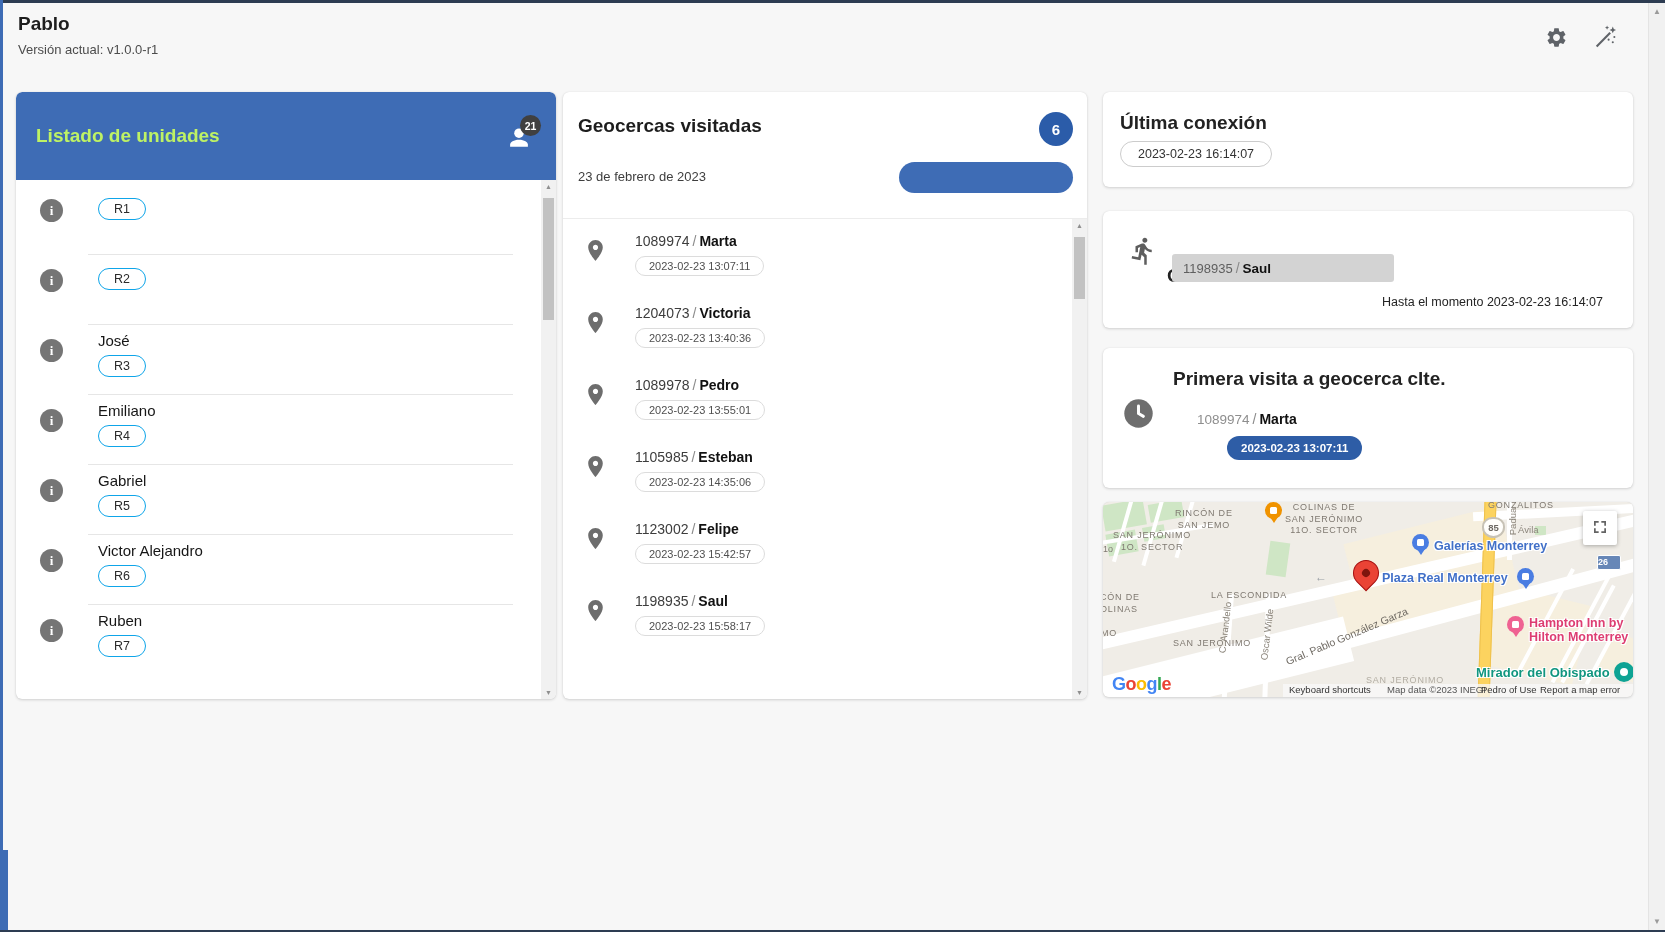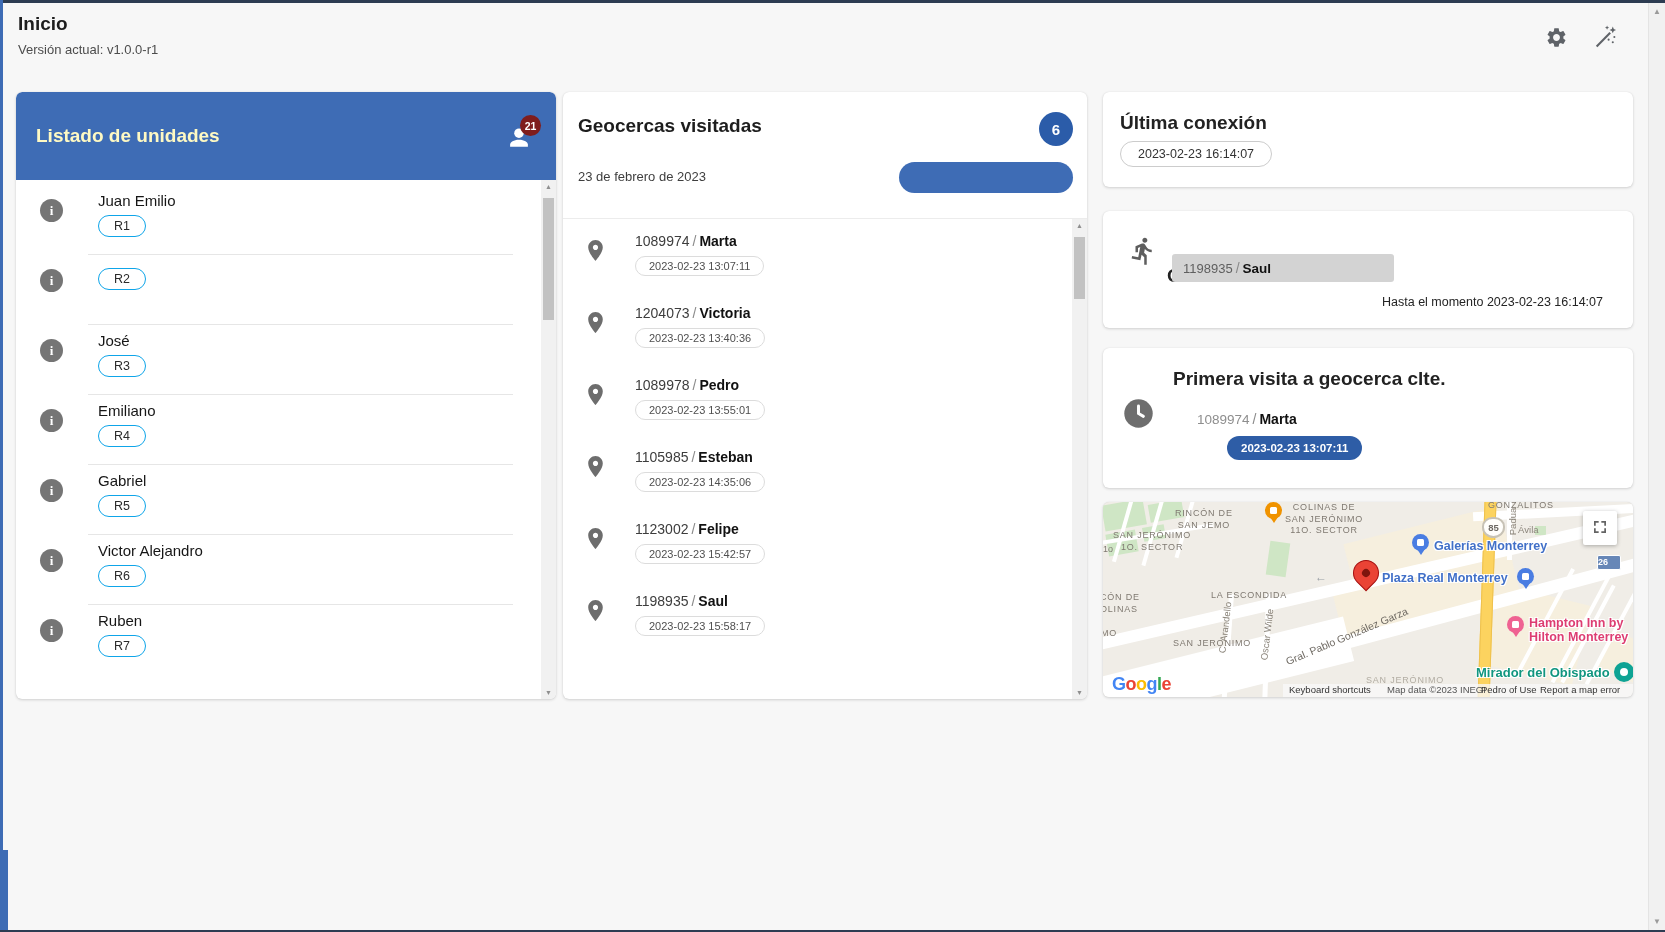--- a/index.html
+++ b/index.html
@@ -23,23 +23,23 @@
   .icon-btn{position:absolute;background:none;border:none;cursor:pointer;padding:0;}
   .icon-btn.gear{left:1545px;top:26px;}
   .icon-btn.wand{left:1593px;top:24px;}
 
   
   .card{position:absolute;background:#fff;border-radius:6px;box-shadow:0 1px 3px rgba(0,0,0,.16), 0 0 1px rgba(0,0,0,.1);}
 
   
   .units-card{left:16px;top:92px;width:540px;height:607px;overflow:hidden;}
   .units-header{position:relative;height:88px;background:#3e6cb5;border-radius:6px 6px 0 0;display:flex;align-items:center;padding:0 20px;}
-  .units-title{color:#fef9c3;font-size:19px;font-weight:bold;}
+  .units-title{color:#bef264;font-size:19px;font-weight:bold;}
   .person-wrap{position:absolute;right:24px;top:33px;width:26px;height:26px;}
-  .units-badge{position:absolute;top:-10px;right:-9px;width:21px;height:21px;border-radius:50%;background:#7f1d1d;color:#fff;font-size:10.5px;font-weight:bold;display:flex;align-items:center;justify-content:center;margin-left:16px;}
+  .units-badge{position:absolute;top:-10px;right:-9px;width:21px;height:21px;border-radius:50%;background:#404040;color:#fff;font-size:10.5px;font-weight:bold;display:flex;align-items:center;justify-content:center;margin-left:16px;}
   .units-list{position:absolute;left:0;right:15px;top:88px;bottom:0;padding-top:5px;}
   .unit-row{position:relative;height:70px;padding:7px 0 0 82px;}
   .unit-row::after{content:"";position:absolute;left:72px;right:28px;bottom:0;height:1px;background:#e6e6e6;}
   .unit-row:last-child::after{display:none;}
   .info-btn{position:absolute;left:24px;top:14px;width:23px;height:23px;border-radius:50%;background:#757575;border:none;cursor:pointer;color:#fff;font-size:13px;font-weight:bold;font-family:"Liberation Serif",serif;line-height:23px;text-align:center;}
   .unit-name{font-size:15px;color:#161616;}
   .unit-chip{display:inline-block;margin-top:6px;min-width:48px;text-align:center;padding:3px 10px;border:1px solid #0ea5e9;border-radius:14px;font-size:12.5px;color:#2b2b2b;background:#fff;}
 
   
   .inner-sb{position:absolute;right:0;width:15px;background:#f1f1f1;}
@@ -121,21 +121,21 @@
 <div class="edge-top"></div>
 <div class="edge-left"></div>
 <div class="edge-bottom"></div>
 <div class="corner-blue"></div>
 <div class="os-scrollbar">
   <div class="arr up">▲</div>
   <div class="arr down">▼</div>
 </div>
 
 <div class="page-header">
-  <div class="page-title">Inicio</div>
+  <div class="page-title">Pablo</div>
   <div class="page-version">Versión actual: v1.0.0-r1</div>
 </div>
 
 <button class="icon-btn gear">
   <span>
     <svg width="23" height="23" viewBox="0 0 24 24" fill="#5f6368">
         <path d="M19.14,12.94c0.04-0.3,0.06-0.61,0.06-0.94c0-0.32-0.02-0.64-0.07-0.94l2.03-1.58c0.18-0.14,0.23-0.41,0.12-0.61l-1.92-3.32c-0.12-0.22-0.37-0.29-0.59-0.22l-2.39,0.96c-0.5-0.38-1.03-0.7-1.62-0.94L14.4,2.81c-0.04-0.24-0.24-0.41-0.48-0.41h-3.84c-0.24,0-0.43,0.17-0.47,0.41L9.25,5.35C8.66,5.59,8.12,5.92,7.63,6.29L5.24,5.33c-0.22-0.08-0.47,0-0.59,0.22L2.74,8.87C2.62,9.08,2.66,9.34,2.86,9.48l2.03,1.58C4.84,11.36,4.8,11.69,4.8,12s0.02,0.64,0.07,0.94l-2.03,1.58c-0.18,0.14-0.23,0.41-0.12,0.61l1.92,3.32c0.12,0.22,0.37,0.29,0.59,0.22l2.39-0.96c0.5,0.38,1.03,0.7,1.62,0.94l0.36,2.54c0.05,0.24,0.24,0.41,0.48,0.41h3.84c0.24,0,0.44-0.17,0.47-0.41l0.36-2.54c0.59-0.24,1.13-0.56,1.62-0.94l2.39,0.96c0.22,0.08,0.47,0,0.59-0.22l1.92-3.32c0.12-0.22,0.07-0.47-0.12-0.61L19.14,12.94z M12,15.6c-1.98,0-3.6-1.62-3.6-3.6s1.62-3.6,3.6-3.6s3.6,1.62,3.6,3.6S13.98,15.6,12,15.6z"></path>
       </svg>
   </span>
 </button>
@@ -159,21 +159,20 @@
       <svg width="26" height="26" viewBox="0 0 24 24" fill="#ffffff">
           <circle cx="12" cy="7.6" r="4.4"></circle>
           <path d="M12 13.6c-4.9 0-8.2 2.3-8.2 4.4V20h16.4v-2c0-2.1-3.3-4.4-8.2-4.4z"></path>
         </svg>
       <span class="units-badge">21</span>
     </div>
   </div>
   <div class="units-list">
     <div class="unit-row">
       <button class="info-btn">i</button>
-      <div class="unit-name">Juan Emilio</div>
       <span class="unit-chip">R1</span>
     </div>
     <div class="unit-row">
       <button class="info-btn">i</button>
       <span class="unit-chip">R2</span>
     </div>
     <div class="unit-row">
       <button class="info-btn">i</button>
       <div class="unit-name">José</div>
       <span class="unit-chip">R3</span>

